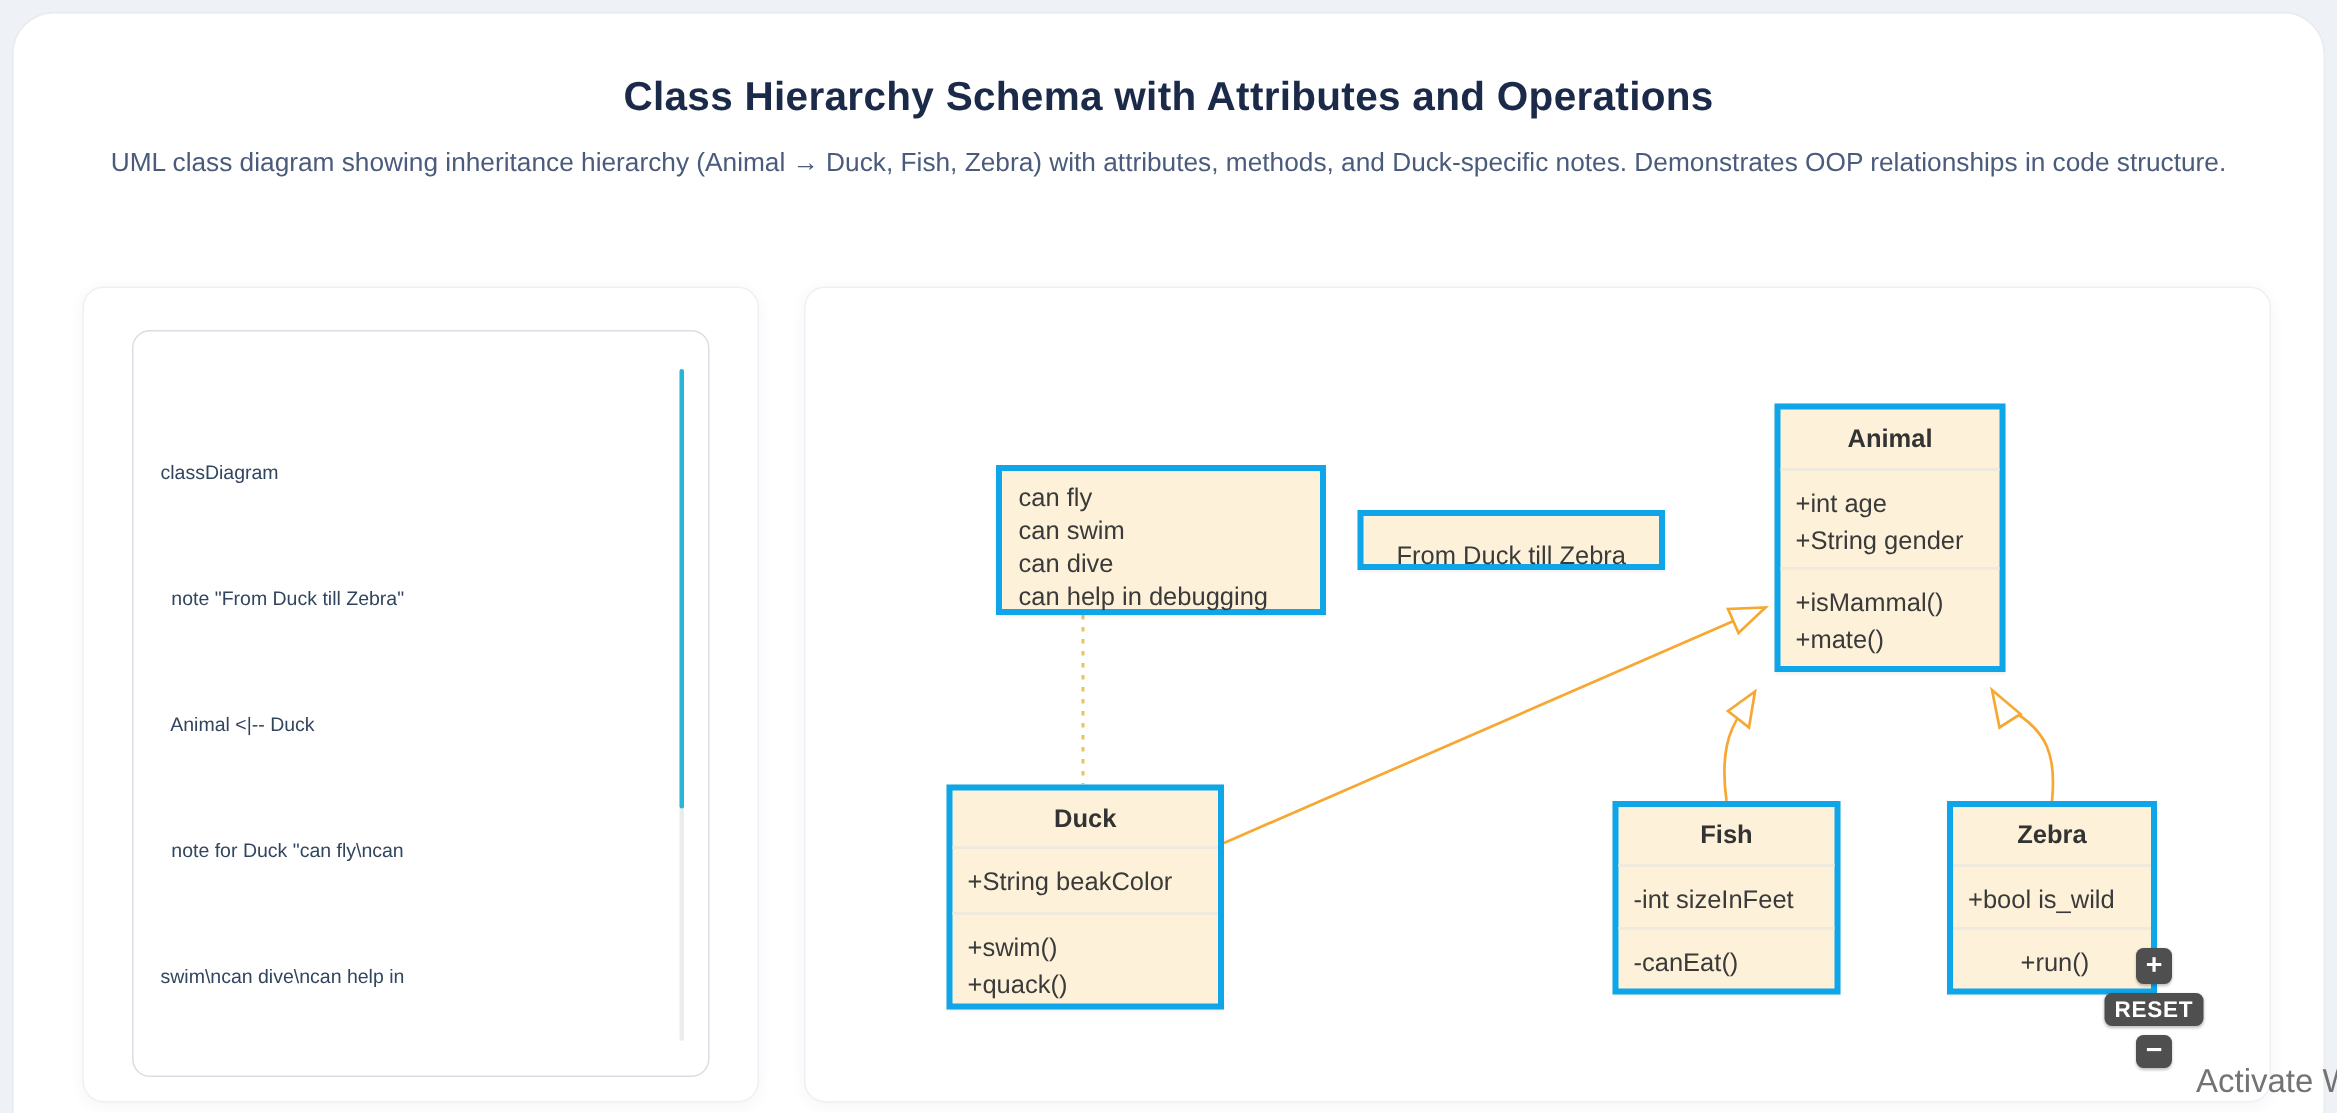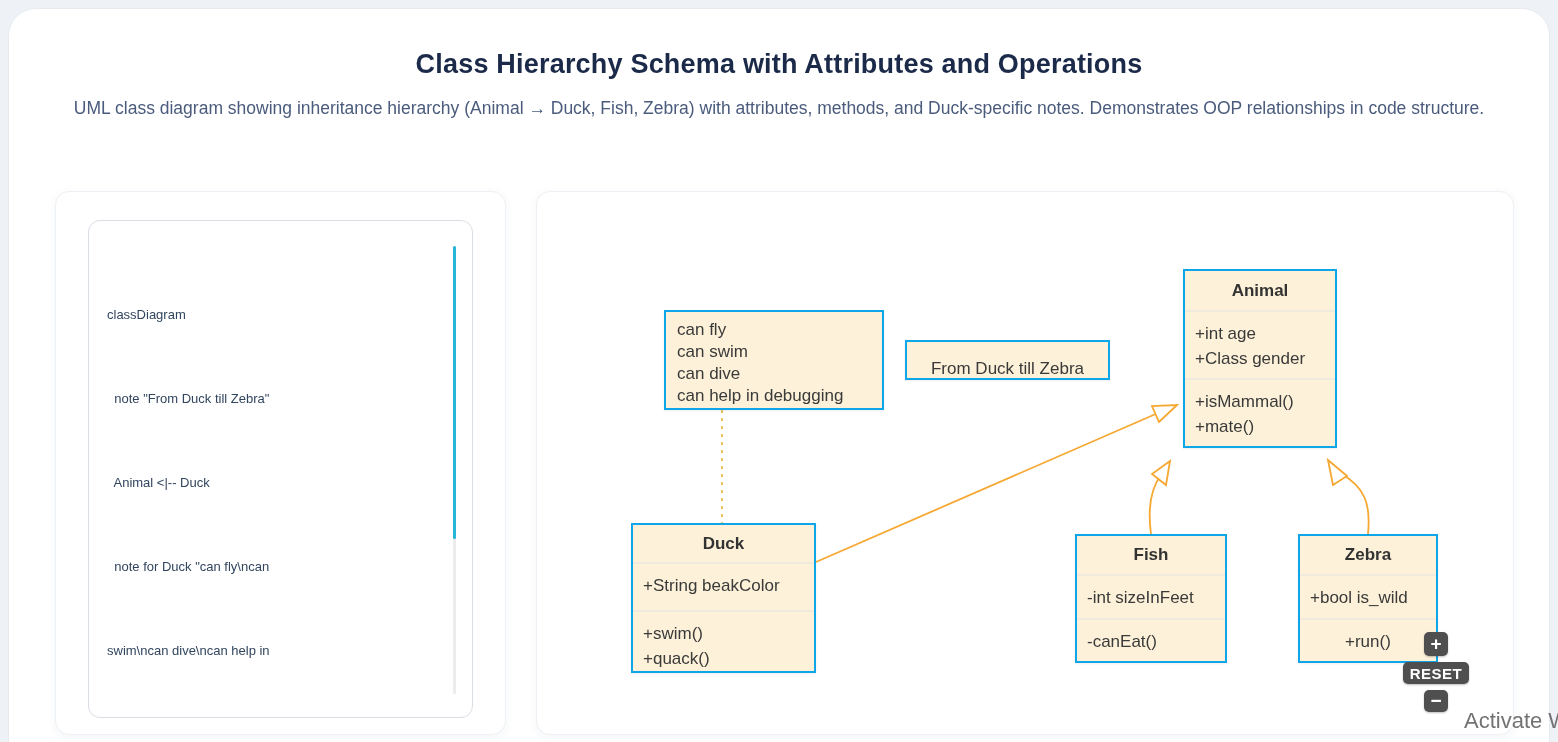--- a/index.html
+++ b/index.html
@@ -25,21 +25,21 @@
   .code-box { position:absolute; left:32px; top:28px; width:385px; height:498px;
     border:1px solid #d9dee5; border-radius:12px; overflow:hidden; }
   .code-lines { position:absolute; left:18px; top:24px; width:330px; height:466px;
     overflow:hidden; font-size:13px; line-height:28px; color:#31455e; white-space:pre; }
   .sb-track { position:absolute; left:364px; top:25px; width:3px; height:448px;
     background:#ececec; border-radius:2px; }
   .sb-thumb { position:absolute; left:364px; top:25px; width:3px; height:293px;
     background:#29b5d8; border-radius:2px; }
 
   
-  .uml-note, .uml-class { position:absolute; background:#fdf2d9; border:2px solid #0ea5e9;
+  .uml-note, .uml-class { position:absolute; background:#fdf2d9; border:4px solid #0ea5e9;
     color:#3a3a3a; font-size:17px; box-shadow:0 1px 2px rgba(0,0,0,.07); }
   .uml-note { padding:7px 11px; line-height:22px; }
   .note-center { display:flex; align-items:flex-start; justify-content:center; padding:16px; }
   .uml-class { display:flex; flex-direction:column; }
   .cls-head { font-weight:bold; color:#333; display:flex; align-items:center; justify-content:center; }
   .cls-sec { border-top:2px solid #efeadb; padding:9px 0 0 10px; line-height:25px; flex:1; }
 
   svg.edges { position:absolute; left:0; top:0; pointer-events:none; }
 
   
@@ -113,21 +113,21 @@
     </div>
 
     <div class="uml-note note-center" style="left:368px; top:148px; width:205px; height:40px;">
       <span>From Duck till Zebra</span>
     </div>
 
     <div class="uml-class" style="left:646px; top:77px; width:154px; height:179px;">
       <div class="cls-head" style="height:39px;">Animal</div>
       <div class="cls-sec" style="height:76px;">
         <div>+int age</div>
-        <div>+Class gender</div>
+        <div>+String gender</div>
       </div>
       <div class="cls-sec" style="height:64px;">
         <div>+isMammal()</div>
         <div>+mate()</div>
       </div>
     </div>
 
     <div class="uml-class" style="left:94px; top:331px; width:185px; height:150px;">
       <div class="cls-head" style="height:37px;">Duck</div>
       <div class="cls-sec" style="height:48px;">

